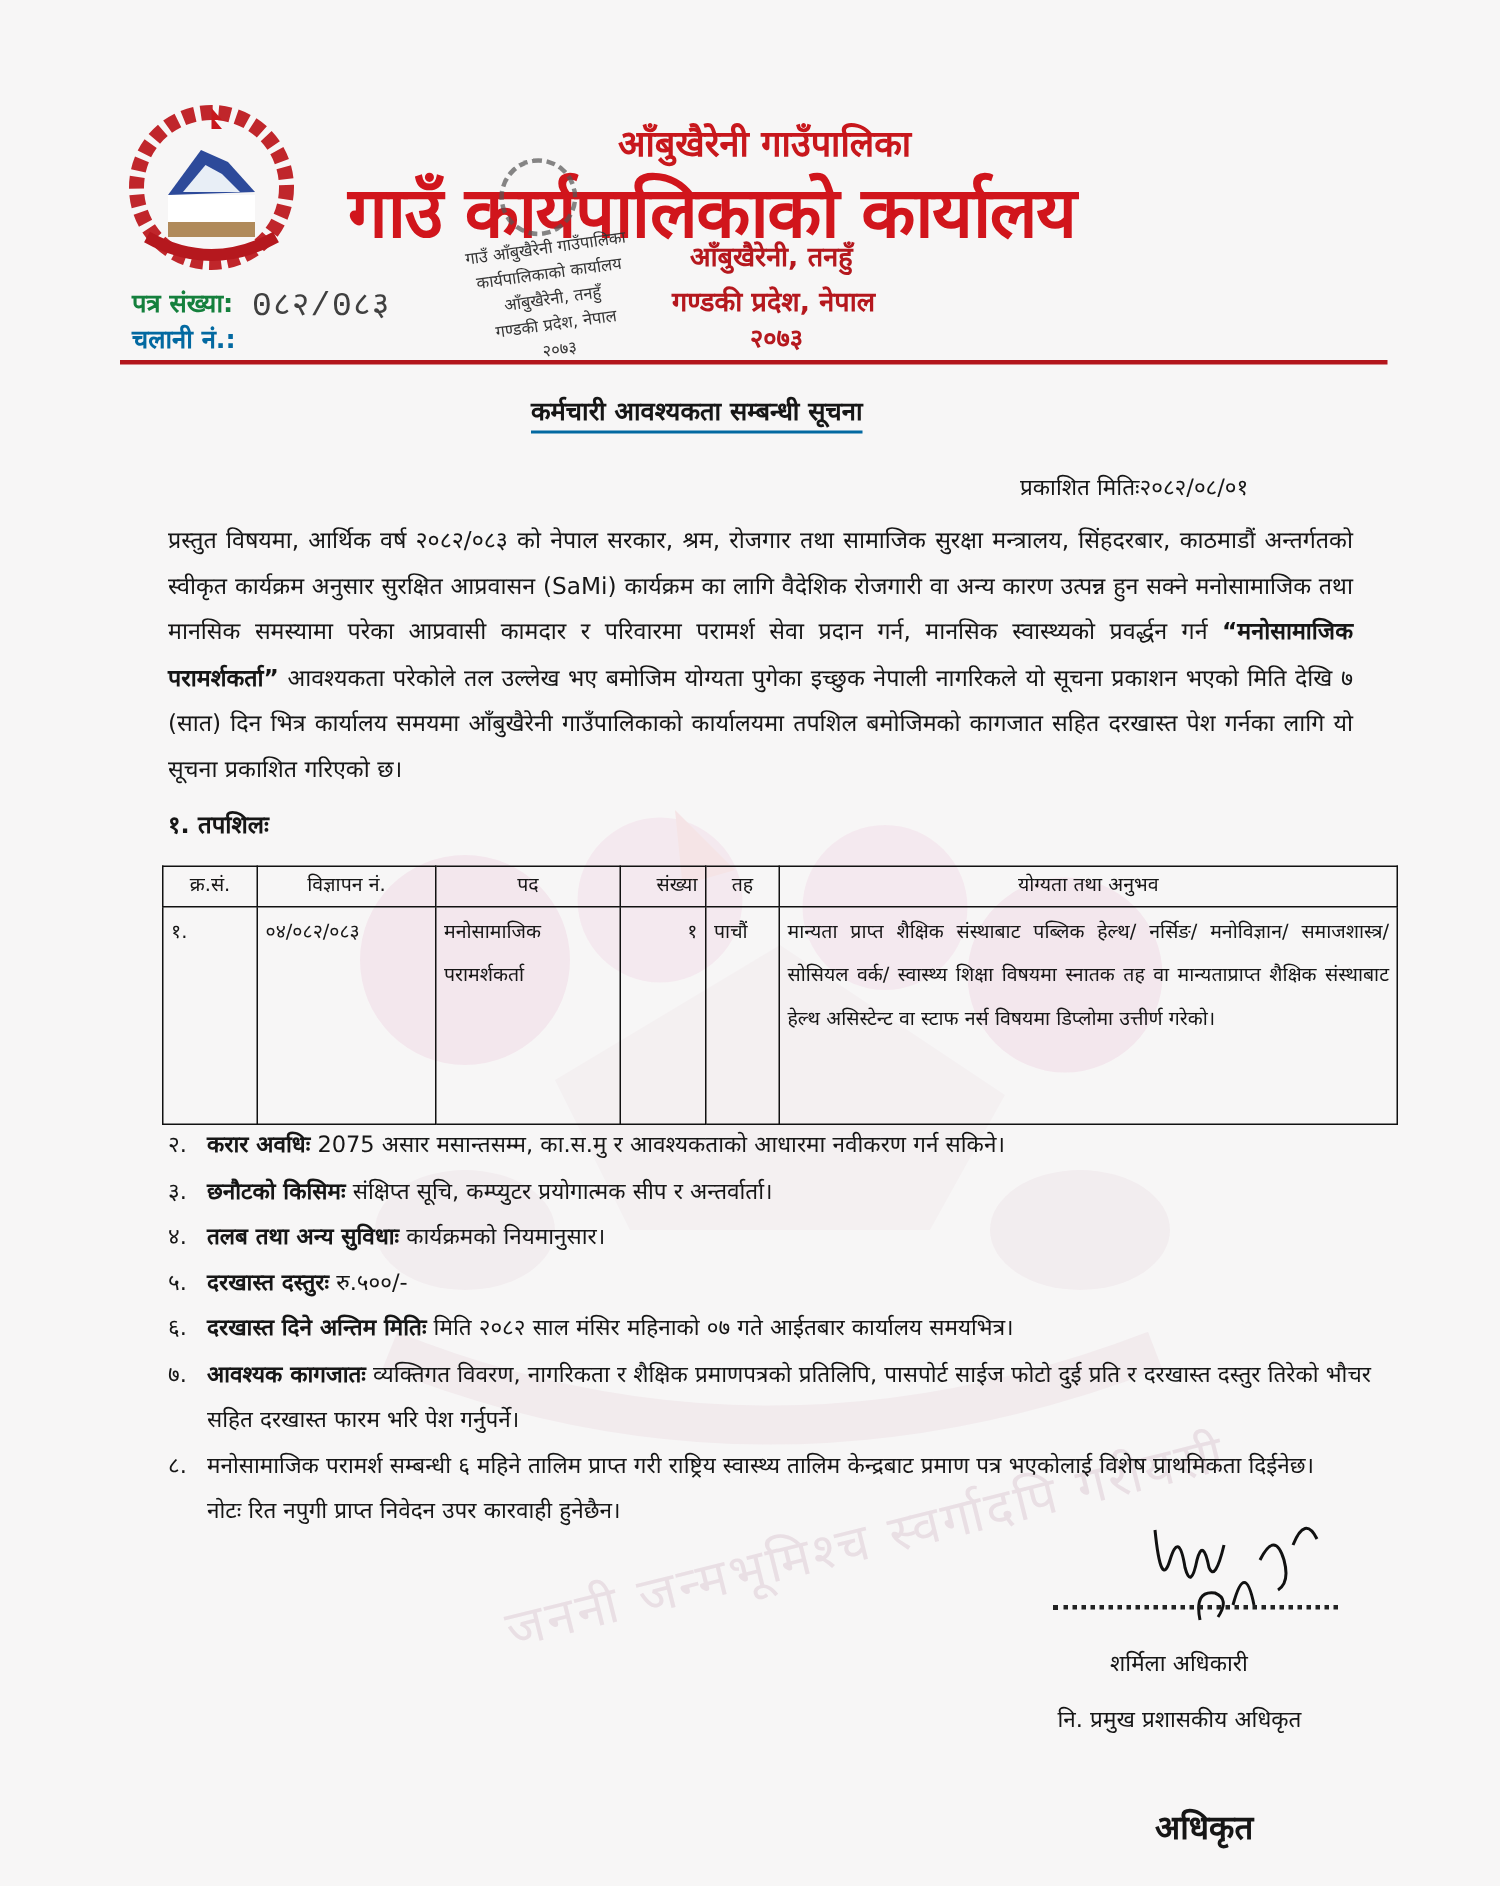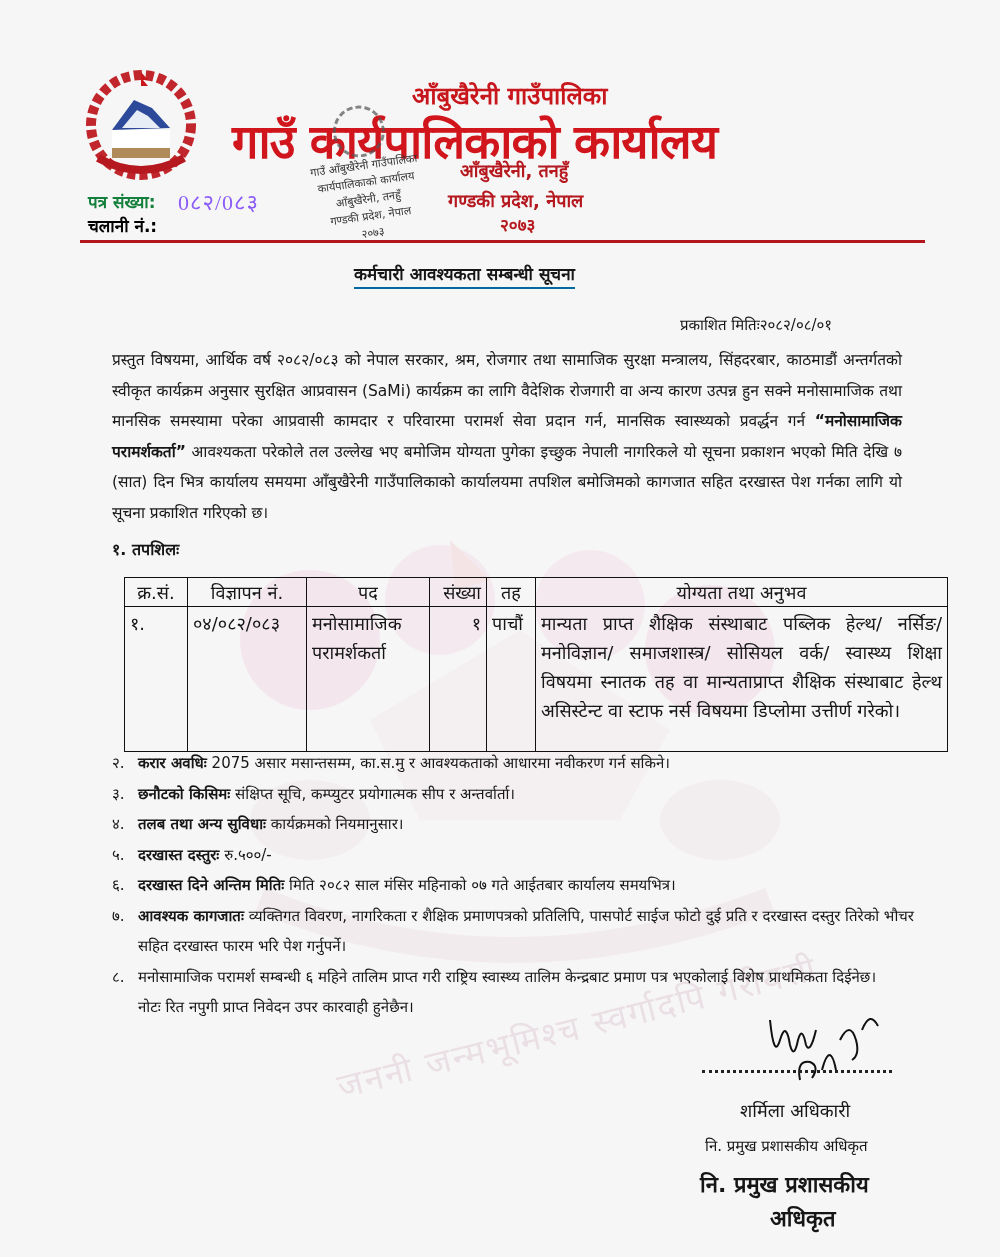--- a/index.html
+++ b/index.html
@@ -21,65 +21,65 @@
     letter-spacing: 2px; white-space: nowrap; opacity: 0.9;
   }
   
   .emblem { position: absolute; left: 82px; top: 70px; width: 118px; height: 110px; }
   .hdr-top { position: absolute; left: 412px; top: 78px; font-size: 24px; color: #c8171c; font-weight: bold; }
   .hdr-main { position: absolute; left: 232px; top: 108px; font-size: 47px; color: #d1151c; font-weight: bold; letter-spacing: -1px; }
   .hdr-addr { position: absolute; left: 460px; top: 158px; font-size: 18px; color: #b5181e; font-weight: bold; }
   .hdr-prov { position: absolute; left: 448px; top: 188px; font-size: 18px; color: #b5181e; font-weight: bold; }
   .hdr-year { position: absolute; left: 500px; top: 213px; font-size: 17px; color: #b5181e; font-weight: bold; }
   .ref-label { position: absolute; left: 88px; top: 190px; font-size: 17px; color: #15803d; font-weight: bold; }
-  .ref-value { position: absolute; left: 178px; top: 186px; font-size: 22px; color: #8b5cf6; font-family: Liberation Serif, serif; letter-spacing: 1px; }
-  .disp-label { position: absolute; left: 88px; top: 214px; font-size: 17px; color: #000000; font-weight: bold; }
+  .ref-value { position: absolute; left: 168px; top: 186px; font-size: 22px; color: #404040; font-family: Liberation Mono, monospace; letter-spacing: 1px; }
+  .disp-label { position: absolute; left: 88px; top: 214px; font-size: 17px; color: #0369a1; font-weight: bold; }
   .stamp {
     position: absolute; left: 290px; top: 105px; width: 150px; height: 140px;
     transform: rotate(-8deg); color: #333; font-size: 11px; text-align: center; line-height: 17px;
   }
   .stamp .gear { width: 46px; height: 46px; margin: 0 auto; border: 3px dashed #555; border-radius: 50%; opacity: 0.7; }
   .header-rule { position: absolute; left: 80px; top: 240px; width: 845px; height: 3px; background: #b3161c; }
   
   .notice-title {
     position: absolute; left: 354px; top: 262px; font-size: 17px; font-weight: bold;
     border-bottom: 2px solid #0369a1; padding-bottom: 2px;
   }
   .pub-date { position: absolute; left: 680px; top: 314px; font-size: 15px; }
   .body-para {
     position: absolute; left: 112px; top: 345px; width: 790px;
     font-size: 15.5px; line-height: 30.5px; text-align: justify;
   }
   .body-para b { font-weight: bold; }
   .sec1 { position: absolute; left: 112px; top: 538px; font-size: 16px; font-weight: bold; }
   
   table.details {
-    position: absolute; left: 124px; top: 577px; width: 824px;
-    border-collapse: collapse; font-size: 18px;
+    position: absolute; left: 108px; top: 577px; width: 824px;
+    border-collapse: collapse; font-size: 13px;
   }
   table.details th, table.details td { border: 1.5px solid #111; padding: 2px 5px; vertical-align: top; }
   table.details th { font-weight: normal; height: 22px; }
   table.details td { height: 140px; line-height: 29px; }
   .c-sn { width: 52px; }
   .c-adv { width: 108px; }
   .c-post { width: 112px; }
   .c-cnt { width: 46px; text-align: right; }
   .c-lvl { width: 38px; }
   .c-qual { text-align: justify; }
   
   .items { position: absolute; left: 112px; top: 748px; width: 810px; font-size: 15px; }
   .item { display: flex; line-height: 30.5px; }
   .item .num { width: 26px; flex: none; }
   .item .txt { flex: 1; }
   .item .lbl { font-weight: bold; }
   .note { margin-left: 26px; line-height: 30.5px; }
   
   .signature { position: absolute; left: 760px; top: 1000px; width: 130px; height: 90px; }
   .sig-dots { position: absolute; left: 702px; top: 1070px; width: 190px; border-bottom: 3px dotted #222; }
-  .sig-name { position: absolute; left: 740px; top: 1098px; font-size: 18px; }
+  .sig-name { position: absolute; left: 740px; top: 1098px; font-size: 15px; }
   .sig-title { position: absolute; left: 705px; top: 1135px; font-size: 15px; text-align: center; }
   .stamp-title1 { position: absolute; left: 700px; top: 1168px; font-size: 22px; font-weight: bold; }
   .stamp-title2 { position: absolute; left: 770px; top: 1202px; font-size: 22px; font-weight: bold; }
 </style>
 </head>
 <body>
 
 <div class="page">
 
   <svg class="watermark" viewBox="0 0 620 520">
@@ -188,15 +188,14 @@
     <div class="note">नोटः रित नपुगी प्राप्त निवेदन उपर कारवाही हुनेछैन।</div>
   </div>
 
   <svg class="signature" viewBox="0 0 130 90">
     <path d="M10 20 Q14 60 20 40 Q26 20 30 45 Q34 60 38 40 Q42 25 46 45 Q50 55 56 30" stroke="#111" stroke-width="2" fill="none"></path>
     <path d="M40 80 Q36 60 50 62 Q60 66 52 78 M62 70 Q70 40 76 70 M80 40 Q90 20 96 40 Q100 55 92 60 M102 30 Q110 10 118 26" stroke="#111" stroke-width="2" fill="none"></path>
   </svg>
   <div class="sig-dots"></div>
   <div class="sig-name">शर्मिला अधिकारी</div>
   <div class="sig-title">नि. प्रमुख प्रशासकीय अधिकृत</div>
-  <div class="stamp-title1">नि. प्रमुख प्रशासकीय</div>
   <div class="stamp-title2">अधिकृत</div>
 </div>
 
 </body></html>

